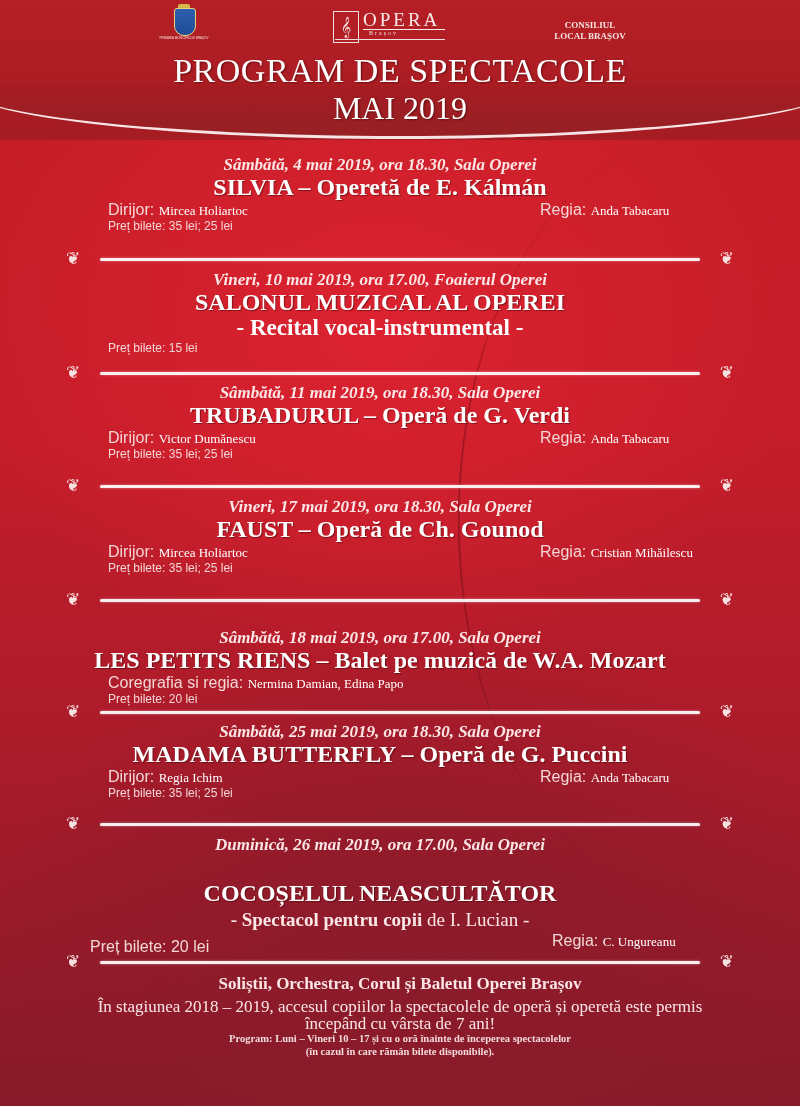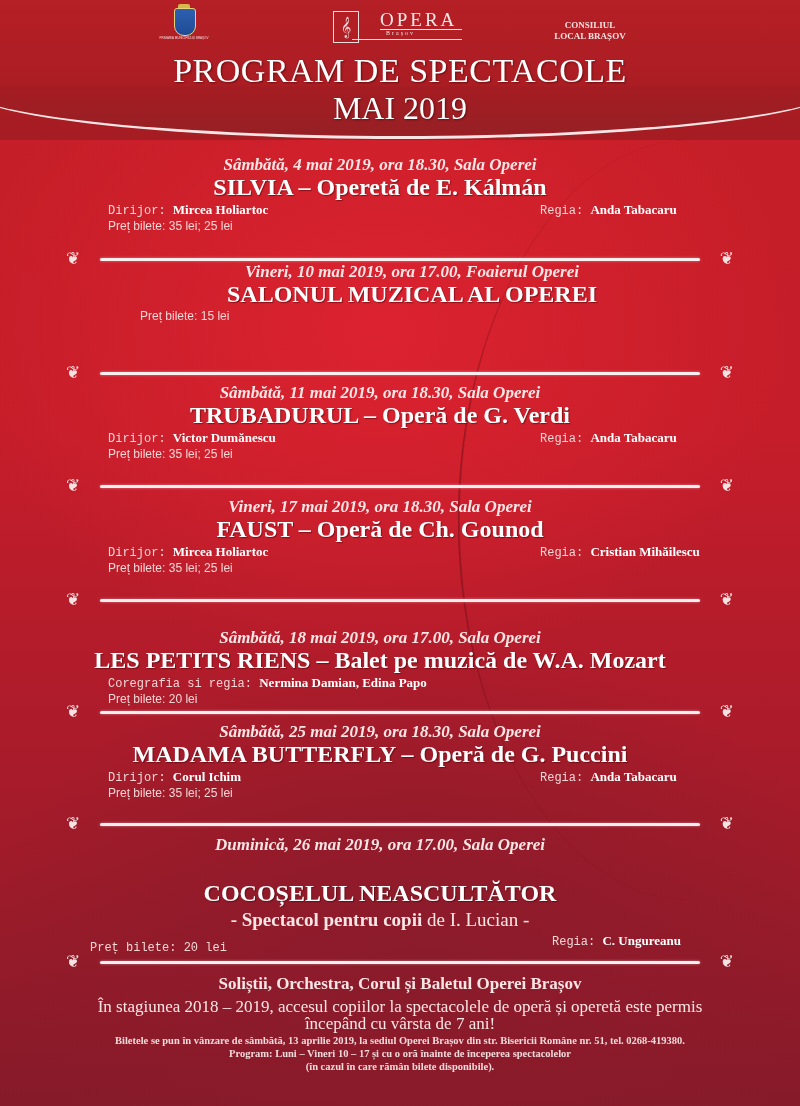--- a/index.html
+++ b/index.html
@@ -39,39 +39,39 @@
     background: linear-gradient(180deg, #2e5fb0, #1f4b94);
     border-radius: 3px 3px 10px 10px; border: 1px solid #e7d27a;
   }
   .crest-crown { position: absolute; left: 178px; top: 4px; width: 12px; height: 5px; background: #d6b74a; border-radius: 2px 2px 0 0; }
   .crest-caption { position: absolute; left: 158px; top: 36px; width: 52px; font-size: 3px; color: #f2d8d8; text-align: center; font-family: "Liberation Sans", sans-serif; }
   .opera-logo { position: absolute; left: 333px; top: 11px; display: flex; align-items: flex-start; }
   .opera-mark {
     width: 24px; height: 30px; border: 1px solid #f2dede; color: #f2dede;
     font-size: 18px; line-height: 30px; text-align: center;
   }
-  .opera-words { margin-left: 21px; }
+  .opera-words { margin-left: 4px; }
   .opera-name { font-size: 19px; letter-spacing: 3px; color: #f7e8e8; line-height: 18px; border-bottom: 1px solid #f7e8e8; }
   .opera-city { font-size: 6px; letter-spacing: 2px; color: #f2dede; margin-left: 6px; }
   .opera-rule { width: 110px; height: 1px; background: #f2dede; margin-top: 3px; margin-left: -28px; }
   .council { position: absolute; left: 540px; top: 20px; width: 100px; text-align: center; font-size: 9px; font-weight: bold; color: #f5e2e2; line-height: 11px; }
 
   .title { position: absolute; left: 0; top: 52px; width: 800px; text-align: center; font-weight: normal; color: #fff; text-shadow: 1px 1px 2px rgba(60,0,0,0.6); }
   .title .l1 { font-size: 34px; line-height: 38px; letter-spacing: 0.5px; }
   .title .l2 { font-size: 32px; line-height: 36px; }
 
   .event { position: absolute; left: 0; width: 760px; }
   .date { text-align: center; font-style: italic; font-weight: bold; font-size: 17px; line-height: 19px; color: #fbe6e6; }
   .show { text-align: center; font-weight: bold; font-size: 24px; line-height: 27px; color: #fff; text-shadow: 1px 1px 1px rgba(60,0,0,0.5); }
   .subtitle { text-align: center; font-weight: bold; font-size: 23px; line-height: 24px; color: #fff; }
   .credit-row { position: relative; height: 17px; font-size: 13px; line-height: 17px; }
   .credit-left { position: absolute; left: 108px; }
   .credit-right { position: absolute; }
-  .credit-label { color: #f3d6d6; font-family: Liberation Mono, monospace; font-size: 12px; }
-  .credit-value { color: #fff; font-weight: bold; margin-top: 8px; }
+  .credit-label { color: #f3d6d6; font-family: Liberation Sans, sans-serif; font-size: 16px; }
+  .credit-value { color: #fff; font-weight: normal; margin-top: 8px; }
   .price { position: relative; height: 16px; padding-left: 108px; font-family: "Liberation Sans", sans-serif; font-size: 12px; line-height: 16px; color: #f3d6d6; }
 
   .divider { position: absolute; left: 66px; width: 668px; height: 14px; }
   .divider .line { position: absolute; left: 34px; right: 34px; top: 6px; height: 3px; background: #fbeeee; border-radius: 2px; box-shadow: 0 0 3px rgba(255,255,255,0.4); }
   .divider .orn { position: absolute; top: -3px; font-size: 17px; color: #f7e2e2; line-height: 20px; }
   .divider .orn.l { left: 0; }
   .divider .orn.r { right: 0; }
 
   .footer { position: absolute; left: 0; width: 800px; text-align: center; }
   .footer .ensemble { font-weight: bold; font-size: 17px; line-height: 20px; color: #fbe6e6; }
@@ -120,23 +120,24 @@
     </div>
     <div class="price"><span>Preț bilete: </span><span>35 lei; 25 lei</span></div>
   </div>
 
   <div class="divider" style="top:252px;">
     <span class="orn l">❦</span>
     <div class="line"></div>
     <span class="orn r">❦</span>
   </div>
 
-  <div class="event" style="top:262px;padding-left:32px;">
+  <div class="event" style="top:270px;">
     <div class="date">Vineri, 10 mai  2019, ora 17.00, Foaierul Operei</div>
     <div class="show">SALONUL MUZICAL AL OPEREI</div>
+    <div class="subtitle">- Recital vocal-instrumental -</div>
     <div class="price"><span>Preț bilete: </span><span>15 lei</span></div>
   </div>
 
   <div class="divider" style="top:366px;">
     <span class="orn l">❦</span>
     <div class="line"></div>
     <span class="orn r">❦</span>
   </div>
 
   <div class="event" style="top:383px;">
@@ -183,21 +184,21 @@
   <div class="divider" style="top:705px;">
     <span class="orn l">❦</span>
     <div class="line"></div>
     <span class="orn r">❦</span>
   </div>
 
   <div class="event" style="top:722px;">
     <div class="date">Sâmbătă, 25  mai  2019, ora 18.30, Sala Operei</div>
     <div class="show">MADAMA BUTTERFLY – Operă de G. Puccini</div>
     <div class="credit-row">
-      <span class="credit-left"><span class="credit-label">Dirijor: </span><span class="credit-value">Corul Ichim</span></span>
+      <span class="credit-left"><span class="credit-label">Dirijor: </span><span class="credit-value">Regia Ichim</span></span>
       <span class="credit-right" style="left:540px;"><span class="credit-label">Regia: </span><span class="credit-value">Anda Tabacaru</span></span>
     </div>
     <div class="price"><span>Preț bilete: </span><span>35 lei; 25 lei</span></div>
   </div>
 
   <div class="divider" style="top:817px;">
     <span class="orn l">❦</span>
     <div class="line"></div>
     <span class="orn r">❦</span>
   </div>
@@ -217,17 +218,16 @@
   <div class="divider" style="top:955px;">
     <span class="orn l">❦</span>
     <div class="line"></div>
     <span class="orn r">❦</span>
   </div>
 
   <div class="footer" style="top:974px;">
     <div class="ensemble">Soliștii, Orchestra, Corul și Baletul Operei Brașov</div>
     <div class="notice" style="margin-top:4px;">În stagiunea 2018 – 2019, accesul copiilor la spectacolele de operă și operetă este permis</div>
     <div class="notice">începând cu vârsta de 7 ani!</div>
-    <div class="small" style="margin-top:2px;">Biletele se pun în vânzare de sâmbătă, 13 aprilie 2019, la sediul Operei Brașov din str. Bisericii Române nr. 51, tel. 0268-419380.</div>
     <div class="small">Program: Luni – Vineri 10 – 17 și cu o oră înainte de începerea spectacolelor</div>
     <div class="small">(în cazul în care rămân bilete disponibile).</div>
   </div>
 </div>
 
 </body></html>

